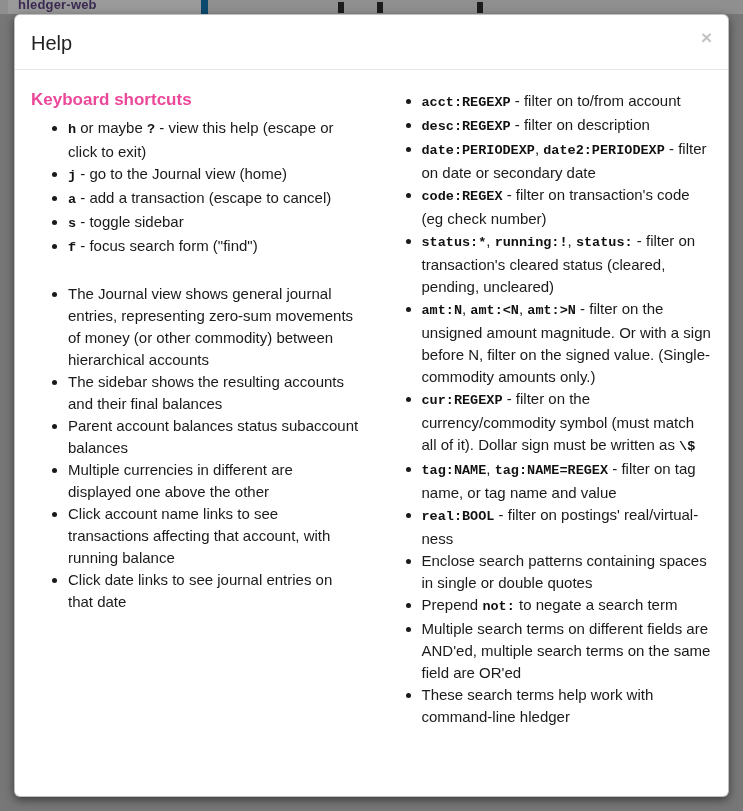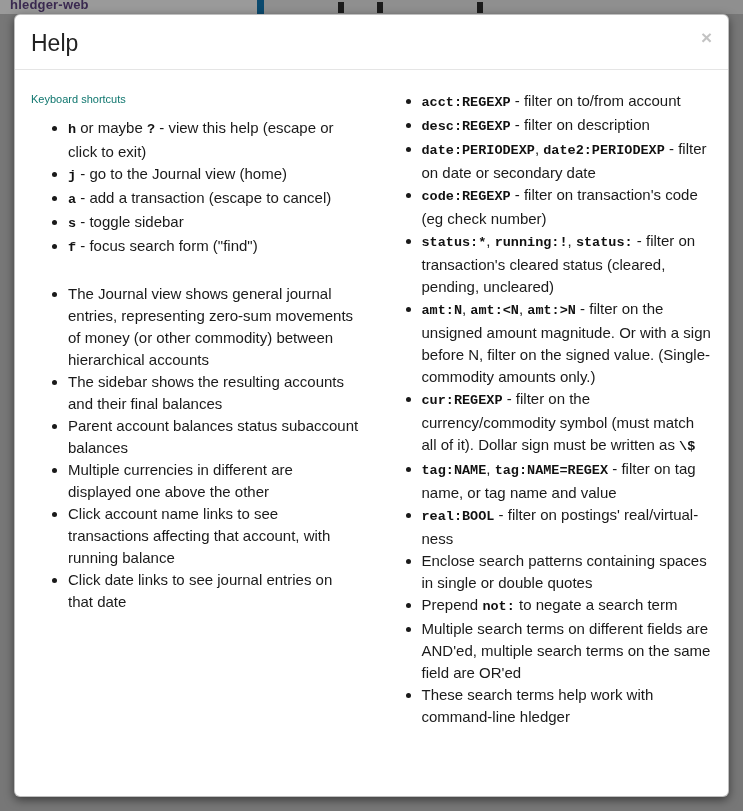--- a/index.html
+++ b/index.html
@@ -10,21 +10,21 @@
     position: relative;
     color: #1a1a1a;
   }
 
   
   .backdrop-top {
     position: absolute; left: 0; top: 0; width: 743px; height: 14px;
     background: #8f8f8f; overflow: hidden;
   }
   .backdrop-sidebar {
-    position: absolute; left: 0; top: 0; width: 264px; height: 14px;
+    position: absolute; left: 8px; top: 0; width: 200px; height: 14px;
     background: #9a9a9a; border-right: 7px solid #0c4a6e;
   }
   .brand-link {
     position: absolute; left: 10px; top: -3px;
     font-size: 13px; font-weight: bold; color: #3a2950;
     text-decoration: none; letter-spacing: 0.2px;
   }
   .bg-fragment {
     position: absolute; top: 2px; width: 6px; height: 11px;
     background: #1c1c1c;
@@ -42,38 +42,38 @@
     border-radius: 6px;
     box-shadow: 0 3px 10px rgba(0,0,0,0.5);
     overflow: hidden;
   }
   .modal-header {
     position: relative;
     padding: 15px 16px 12px 16px;
     border-bottom: 1px solid #e5e5e5;
   }
   .modal-title {
-    font-size: 23px; font-weight: 400; line-height: 27px; color: #222;
+    font-size: 20px; font-weight: 400; line-height: 27px; color: #222;
   }
   .close-btn {
     position: absolute; top: 13px; right: 16px;
     font-size: 19px; font-weight: bold; line-height: 19px;
     color: #c3c3c3; background: none; border: none; cursor: pointer;
     font-family: "Liberation Sans", sans-serif;
   }
   .modal-body {
     padding: 20px 16px 20px 16px;
     display: grid;
     grid-template-columns: 1fr 1fr;
     column-gap: 26px;
     font-size: 15px;
     line-height: 22px;
   }
   .help-col h4 {
-    font-size: 11px; font-weight: normal; color: #0f766e;
+    font-size: 17px; font-weight: bold; color: #ec4899;
     margin: 0 0 8px 0; line-height: 19px;
   }
   .help-col h4 + ul { margin-top: 2px; }
   .help-col ul {
     margin: 0 0 24px 0;
     padding-left: 37px;
     list-style-type: disc;
   }
   .help-col ul:last-child { margin-bottom: 0; }
   .help-col li { padding: 0; margin: 0; }
@@ -119,21 +119,21 @@
           <li>Multiple currencies in different are displayed one above the other</li>
           <li>Click account name links to see transactions affecting that account, with running balance</li>
           <li>Click date links to see journal entries on that date</li>
         </ul>
       </div>
     <div class="help-col">
         <ul>
           <li><span class="code">acct:REGEXP</span> - filter on to/from account</li>
           <li><span class="code">desc:REGEXP</span> - filter on description</li>
           <li><span class="code">date:PERIODEXP</span>, <span class="code">date2:PERIODEXP</span> - filter on date or secondary date</li>
-          <li><span class="code">code:REGEXP</span> - filter on transaction's code (eg check number)</li>
+          <li><span class="code">code:REGEX</span> - filter on transaction's code (eg check number)</li>
           <li><span class="code">status:*</span>, <span class="code">running:!</span>, <span class="code">status:</span> - filter on transaction's cleared status (cleared, pending, uncleared)</li>
           <li><span class="code">amt:N</span>, <span class="code">amt:&lt;N</span>, <span class="code">amt:&gt;N</span> - filter on the unsigned amount magnitude. Or with a sign before N, filter on the signed value. (Single-commodity amounts only.)</li>
           <li><span class="code">cur:REGEXP</span> - filter on the currency/commodity symbol (must match all of it). Dollar sign must be written as <span class="code">\$</span></li>
           <li><span class="code">tag:NAME</span>, <span class="code">tag:NAME=REGEX</span> - filter on tag name, or tag name and value</li>
           <li><span class="code">real:BOOL</span> - filter on postings' real/virtual-ness</li>
           <li>Enclose search patterns containing spaces in single or double quotes</li>
           <li>Prepend <span class="code">not:</span> to negate a search term</li>
           <li>Multiple search terms on different fields are AND'ed, multiple search terms on the same field are OR'ed</li>
           <li>These search terms help work with command-line hledger</li>
         </ul>

